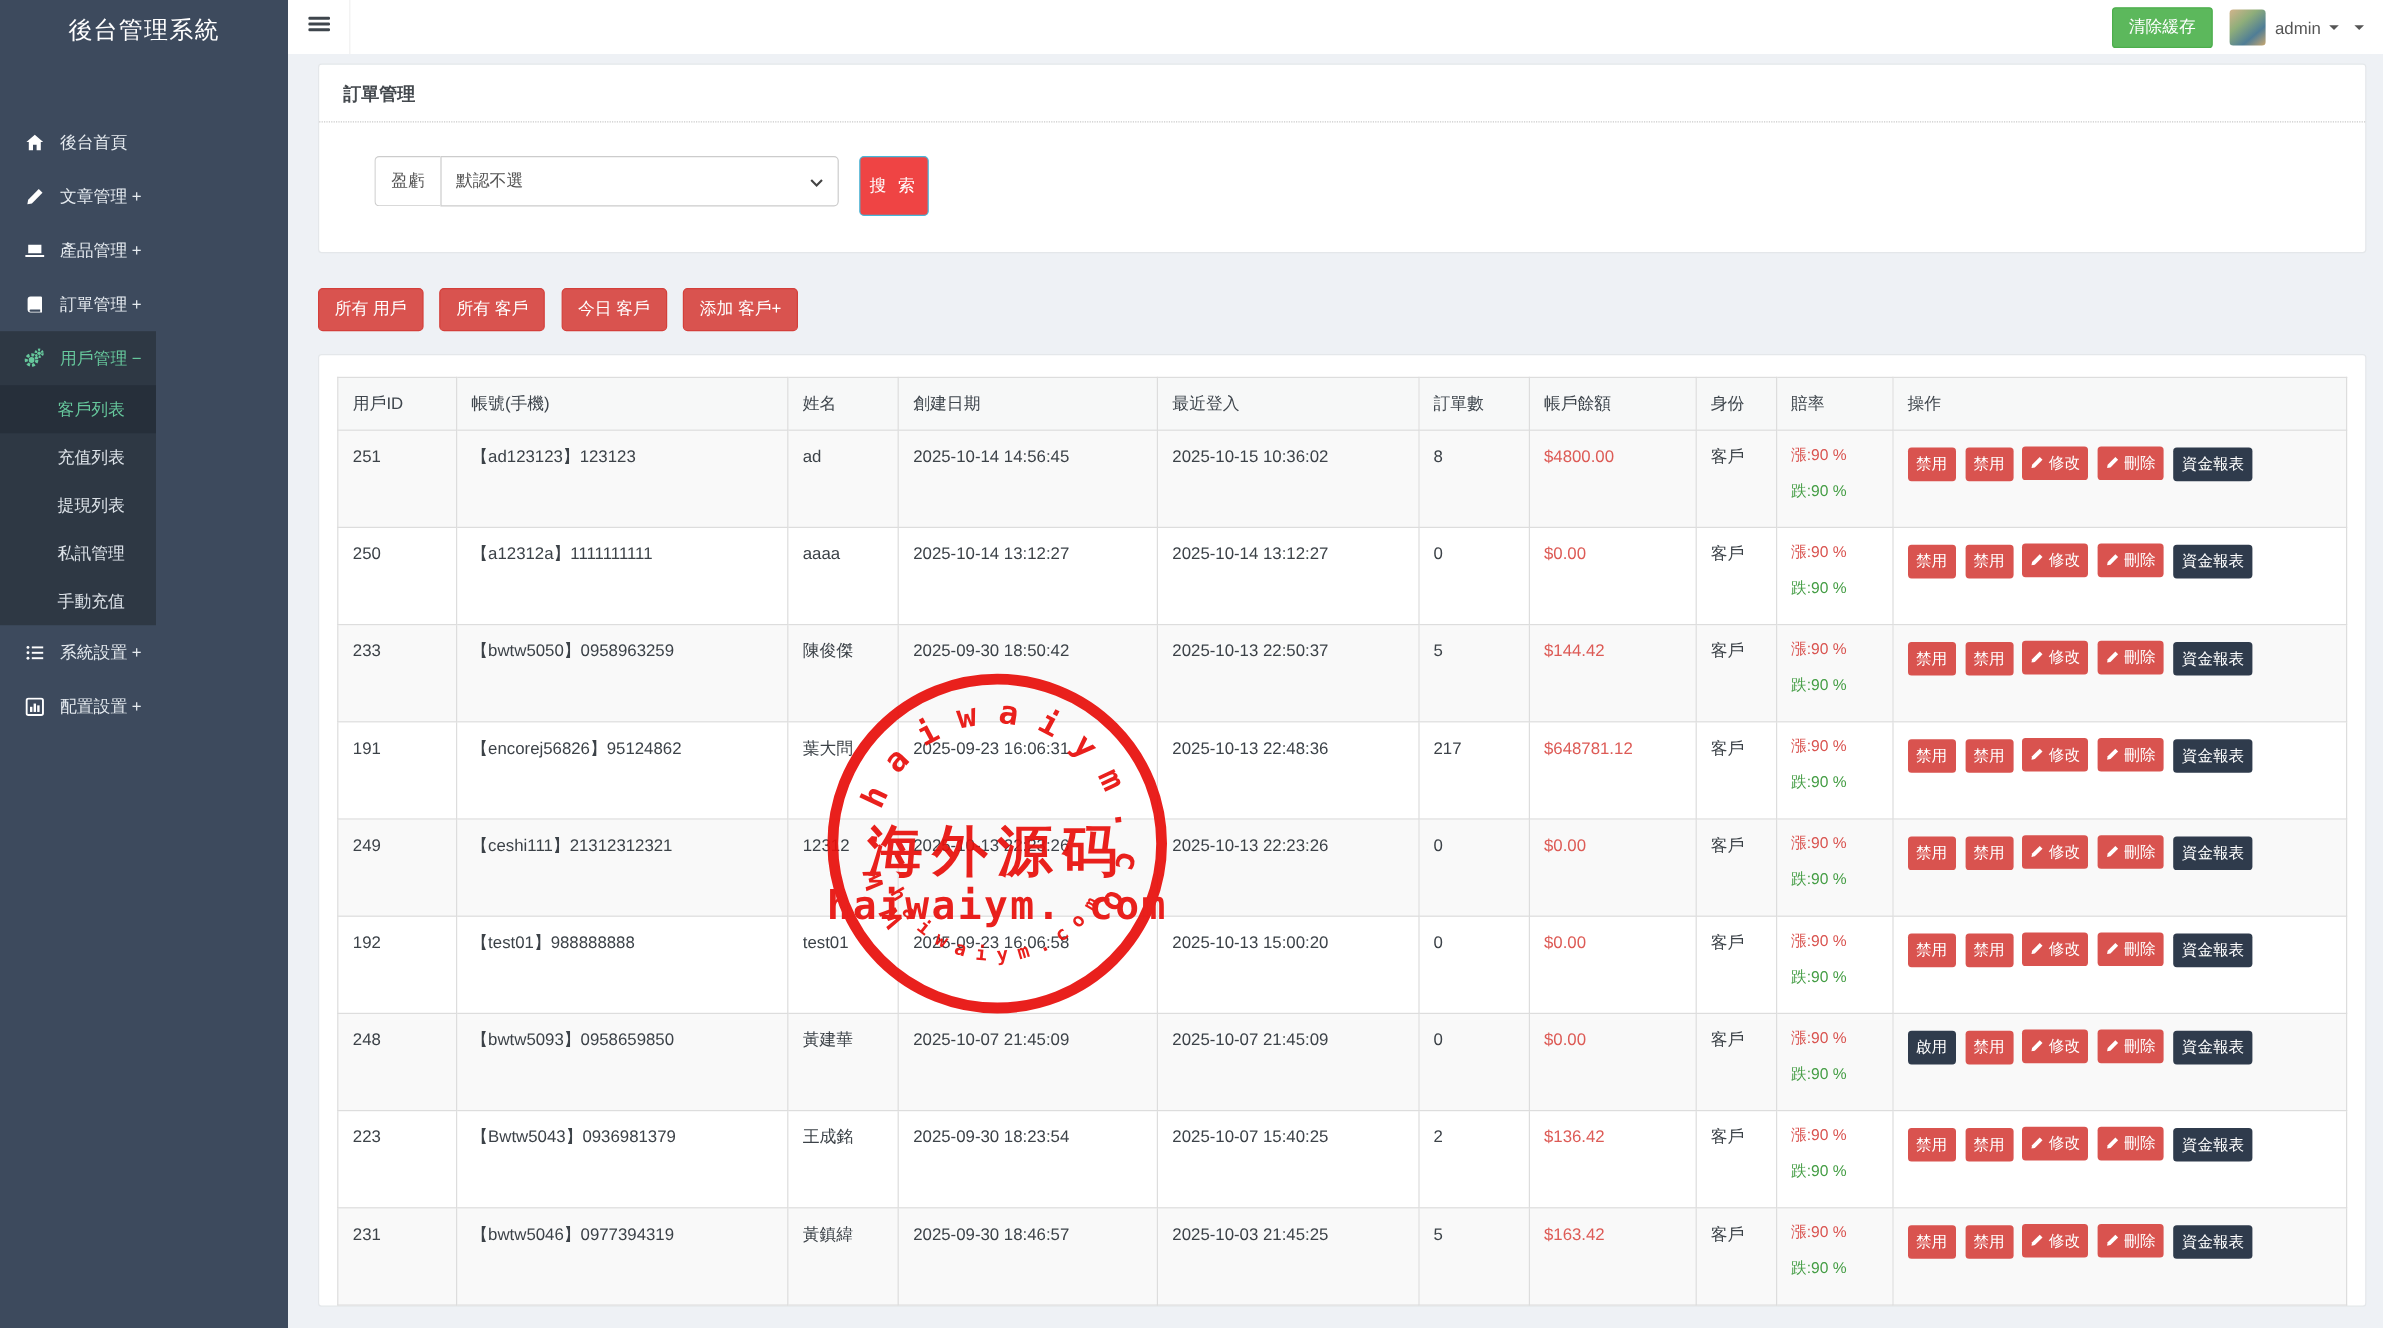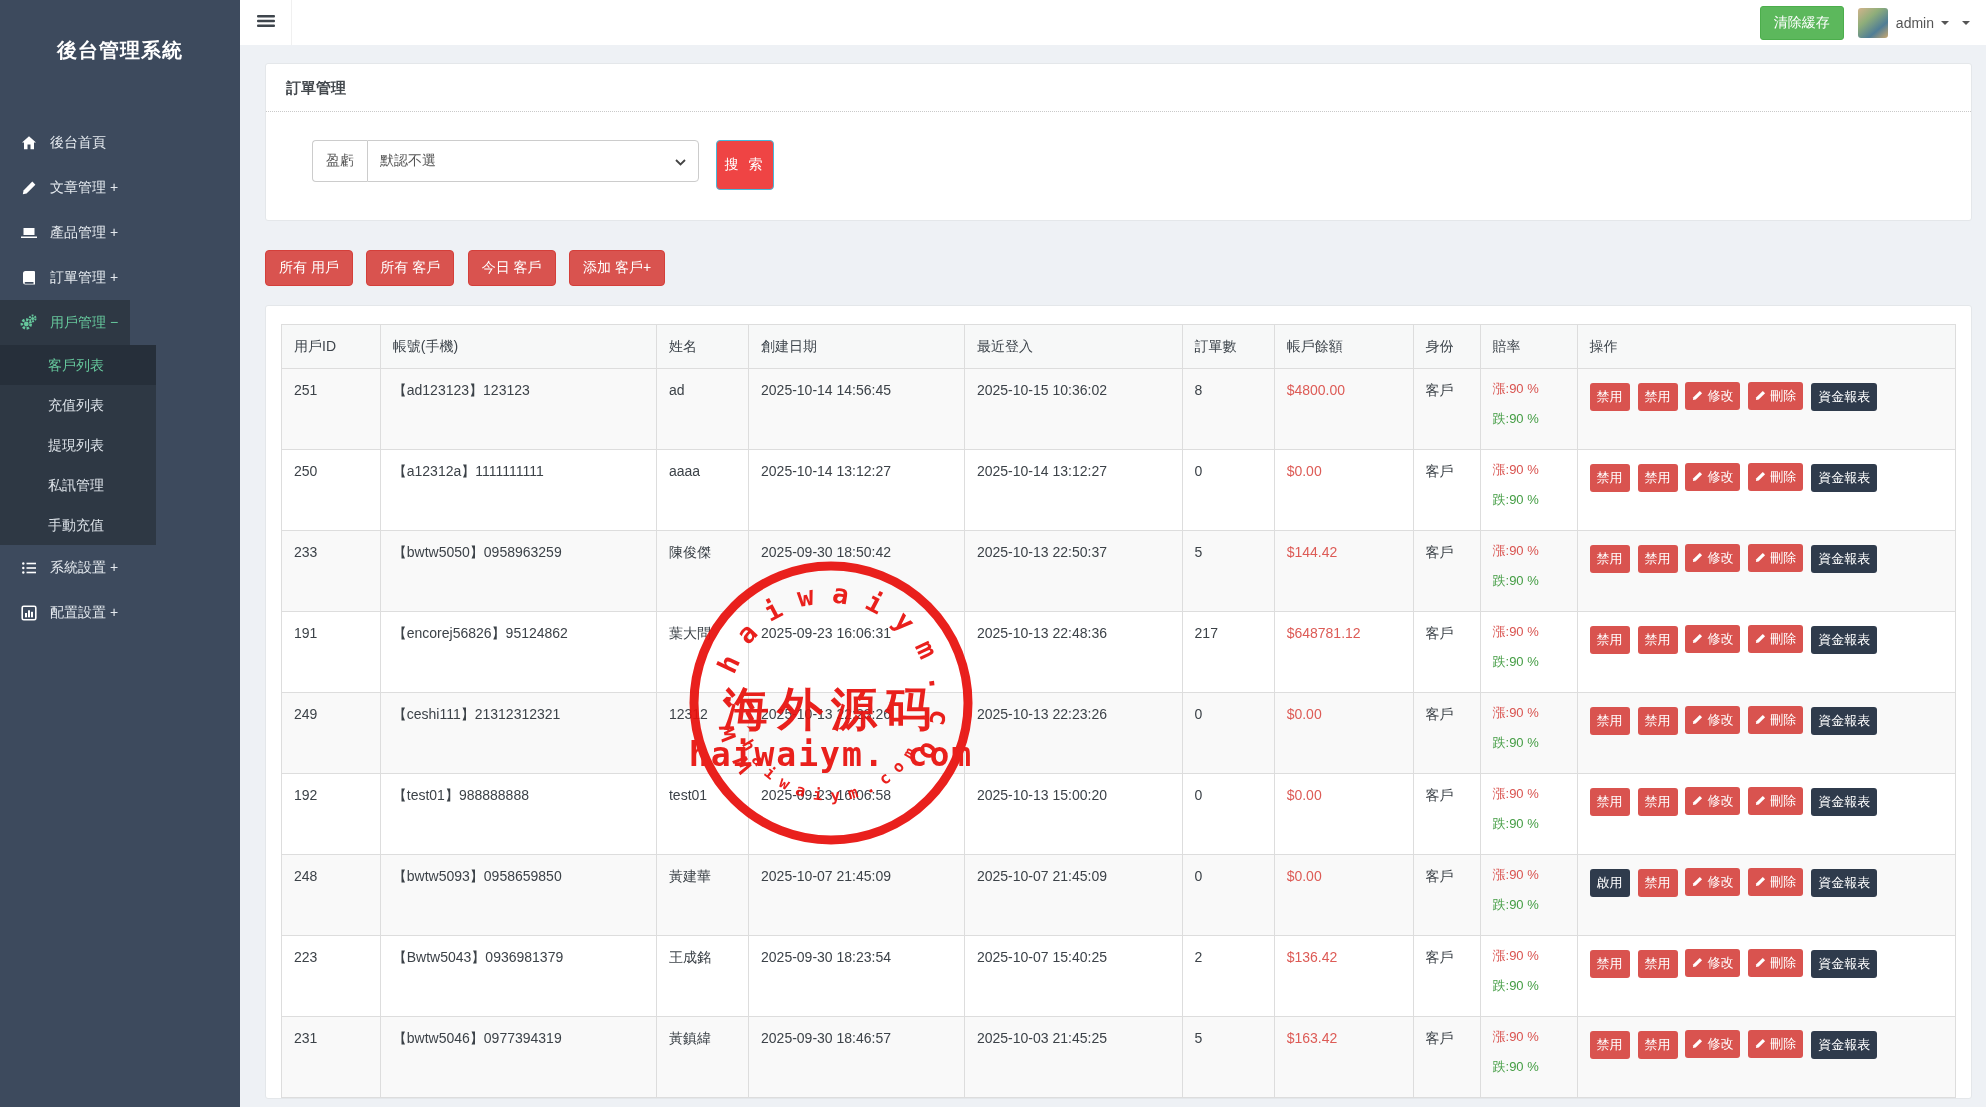--- a/index.html
+++ b/index.html
@@ -7,50 +7,50 @@
   html,body { margin:0; padding:0; }
   body {
     width:1986px; height:1107px; overflow:hidden; position:relative;
     font-family:"Liberation Sans","DejaVu Sans",sans-serif;
     display:flex; background:#eef1f5; color:#3c4248;
   }
 
   
   .sidebar { width:240px; flex-shrink:0; background:#3d4a5d; }
   .sidebar-title { height:53px; line-height:53px; text-align:center; font-size:20px;
-    font-weight:bold; color:#ffffff; letter-spacing:1px;margin-top:24px; }
+    font-weight:normal; color:#ffffff; letter-spacing:1px; }
   .menu { list-style:none; margin:43px 0 0 0; padding:0; font-size:14px; }
   .menu-item { height:45px; width:130px; display:flex; align-items:center;
     padding-left:20px; color:#e6ebf0; cursor:pointer; white-space:nowrap; }
   .menu-item .mi-icon { width:17px; height:17px; margin-right:13px; flex-shrink:0;
     display:inline-flex; align-items:center; justify-content:center; color:#ffffff; }
   .menu-item.active { background:#2e3844; color:#66c79c; }
   .menu-item.active .mi-icon { color:#66c79c; }
-  .submenu { list-style:none; margin:0; padding:0; width:156px; background:#2e3844; }
+  .submenu { list-style:none; margin:0; padding:0; width:130px; background:#2e3844; }
   .submenu li { height:40px; line-height:40px; padding-left:48px; color:#dde3e9;
     cursor:pointer; white-space:nowrap; font-size:14px; }
   .submenu li.active { background:#262f3a; color:#66c79c; }
 
   
   .main { flex:1; display:flex; flex-direction:column; min-width:0; }
   .topbar { height:45px; background:#ffffff; display:flex; align-items:center; flex-shrink:0; }
   .hamburger { width:52px; height:45px; display:flex; align-items:center; justify-content:center;
     border-right:1px solid #f0f0f0; cursor:pointer; color:#3e454c; }
   .topbar-right { margin-left:auto; display:flex; align-items:center; padding-right:16px; }
   .btn-cache { background:#5cb85c; border:1px solid #4cae4c; color:#fff; border-radius:3px;
     padding:7px 13px; font-size:14px; cursor:pointer; }
   .avatar { width:30px; height:30px; border-radius:3px; margin-left:14px;
     background:linear-gradient(140deg,#d2b48c 0%,#8fae7a 35%,#4f7d96 70%,#caa86f 100%); }
   .admin-name { font-size:14px; color:#555; margin-left:8px; }
   .caret { width:0; height:0; border-left:4px solid transparent; border-right:4px solid transparent;
     border-top:4px solid #555; margin-left:7px; cursor:pointer; }
   .caret.second { margin-left:13px; }
 
   
-  .content { flex:1; padding:18px 14px 0 25px; overflow:hidden; }
+  .content { flex:1; padding:8px 14px 0 25px; overflow:hidden; }
   .panel { background:#ffffff; border:1px solid #e4e7ea; border-radius:3px; }
   .panel-heading { padding:15px 20px 13px 20px; font-size:15px; font-weight:bold;
     color:#43484d; border-bottom:1px dotted #c9c9c9; }
 
   .search-body { padding:28px 20px 30px 20px; display:flex; align-items:flex-start; }
   .input-group { display:flex; height:42px; }
   .ig-addon { border:1px solid #ccc; border-right:0; border-radius:4px 0 0 4px; background:#fff;
     padding:0 13px; display:flex; align-items:center; font-size:14px; color:#555; white-space:nowrap; }
   .ig-input { width:316px; height:42px; border:1px solid #ccc; border-radius:0 4px 4px 0;
     padding:0 12px; font-size:14px; color:#555; outline:none; }

